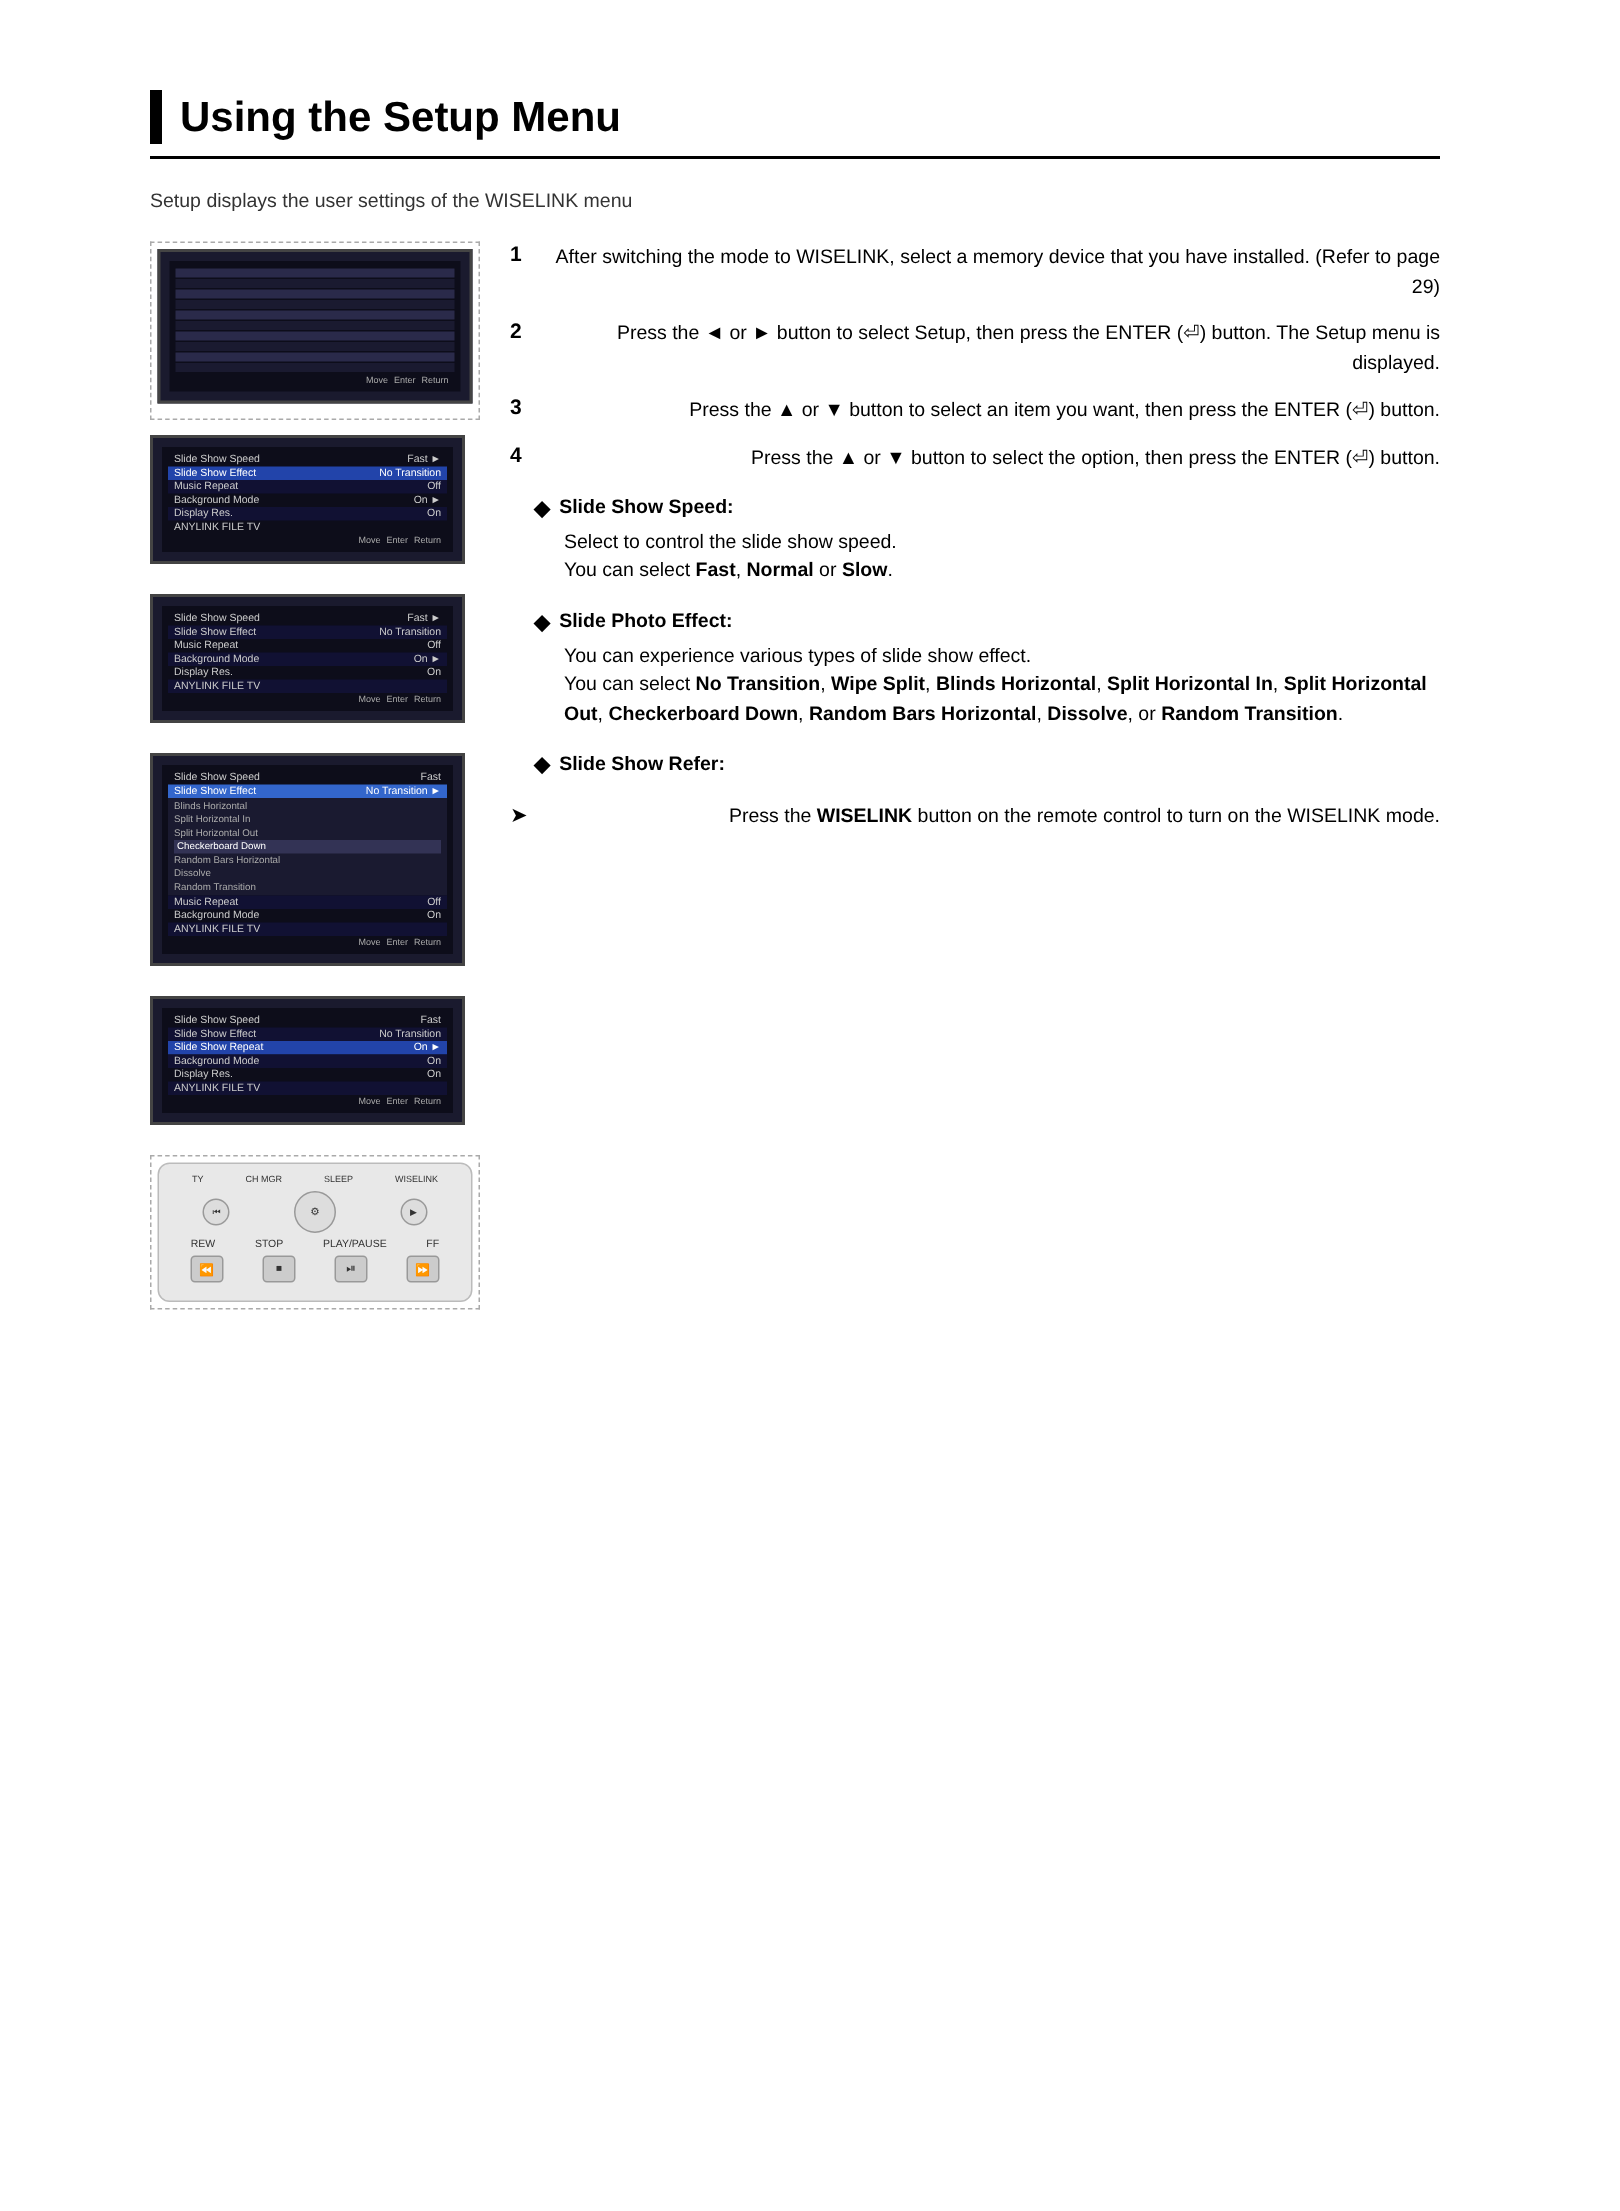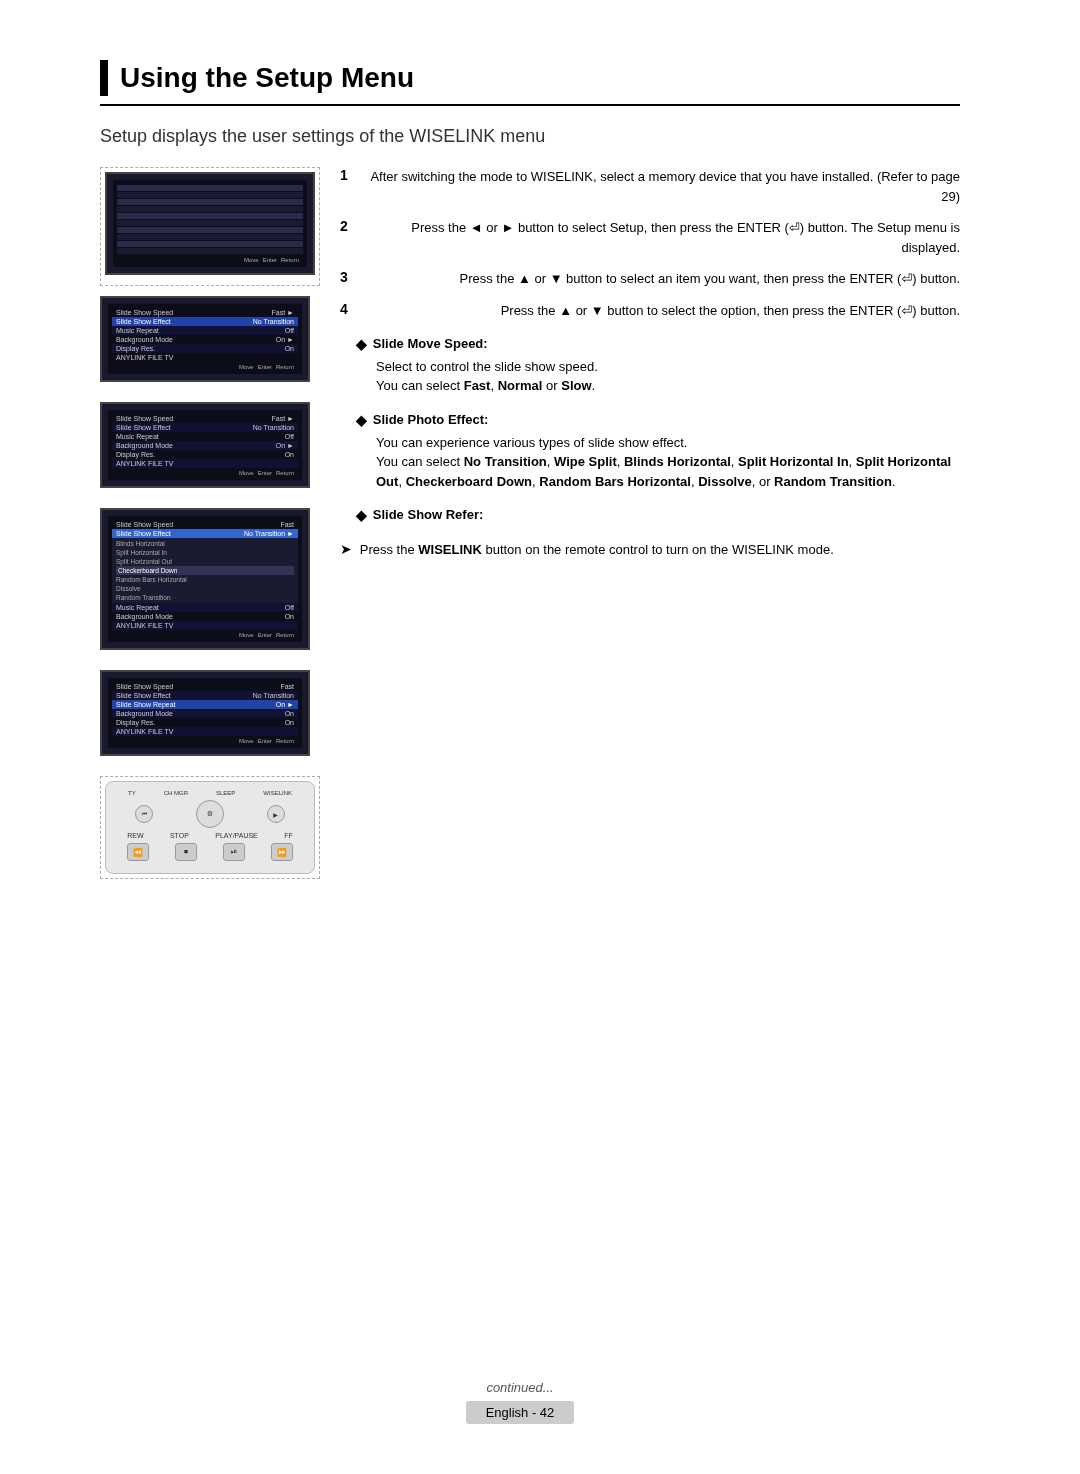--- a/index.html
+++ b/index.html
@@ -30,21 +30,21 @@
       height: 36px;
       background: #000;
       margin-right: 12px;
       flex-shrink: 0;
     }
     .title-text {
       font-size: 28px;
       font-weight: bold;
     }
     .intro-text {
-      font-size: 18px;
+      font-size: 13px;
       margin-bottom: 20px;
       color: #333;
     }
     .content-area {
       display: flex;
       gap: 20px;
     }
     .left-column {
       width: 220px;
       flex-shrink: 0;
@@ -210,20 +210,21 @@
       align-items: flex-start;
     }
     .note-arrow {
       font-size: 14px;
       margin-top: 1px;
     }
     .note-content {
       font-size: 13px;
       line-height: 1.5;
       flex: 1;
+      text-align: right;
     }
     .footer {
       position: absolute;
       bottom: 50px;
       left: 0;
       right: 0;
       text-align: center;
     }
     .continued-text {
       font-style: italic;
@@ -504,21 +505,21 @@
             Press the ▲ or ▼ button to select the option, then press the <b>ENTER</b> (⏎)
             button.
           </div>
         </div>
 
       </div>
 
       <div class="bullet-section">
         <div class="bullet-title">
           <span class="bullet-diamond">◆</span>
-          <b>Slide Move Speed:</b>
+          <b>Slide Show Speed:</b>
         </div>
         <div class="bullet-body">
           Select to control the slide show speed.<br>
           You can select <b>Fast</b>, <b>Normal</b> or <b>Slow</b>.
         </div>
       </div>
 
       <div class="bullet-section">
         <div class="bullet-title">
           <span class="bullet-diamond">◆</span>
@@ -542,18 +543,14 @@
       <div class="note-row">
         <span class="note-arrow">➤</span>
         <div class="note-content">
           Press the <b>WISELINK</b> button on the remote control to turn on the WISELINK mode.
         </div>
       </div>
 
     </div>
   </div>
 
-  <div class="footer">
-    <span class="continued-text">continued...</span>
-    <span class="page-badge">English - 42</span>
-  </div>
 
 </div>
 
 </body></html>

